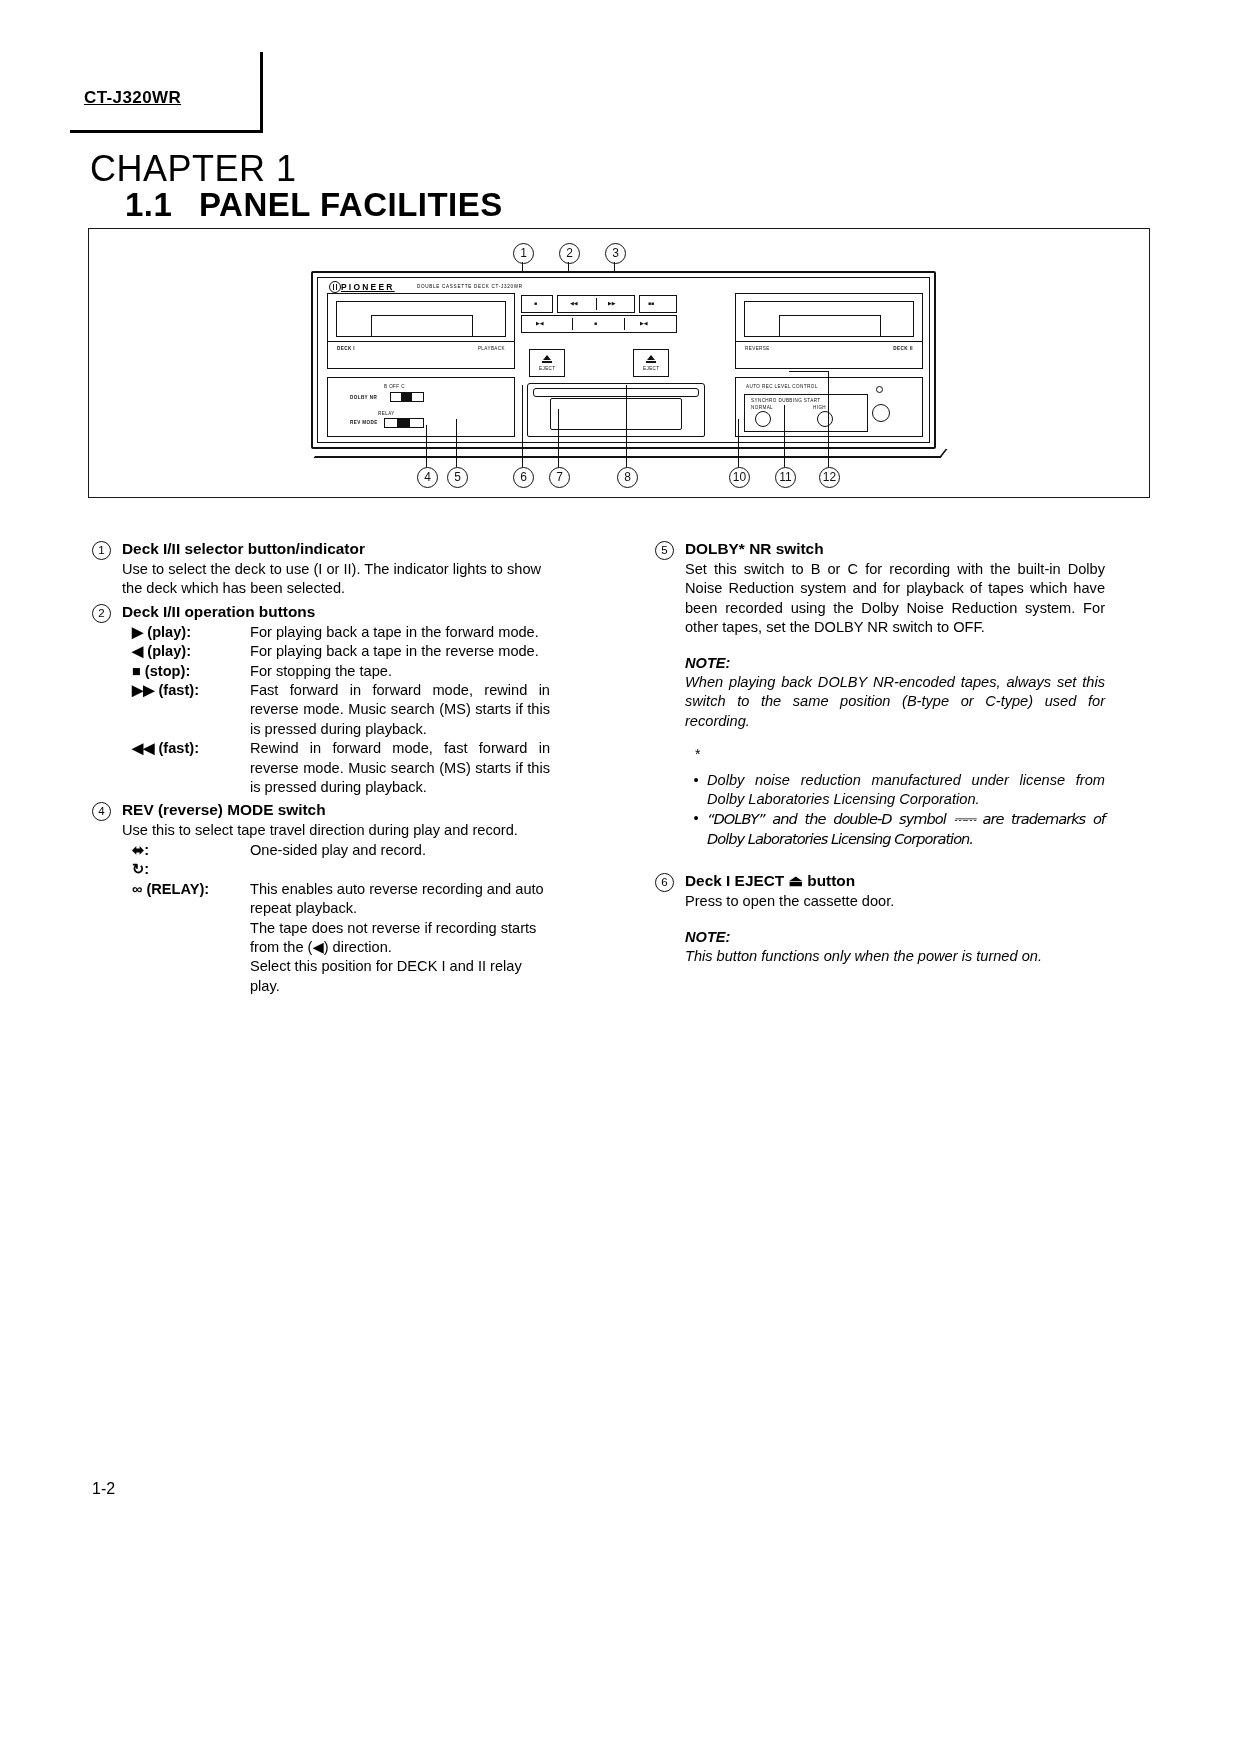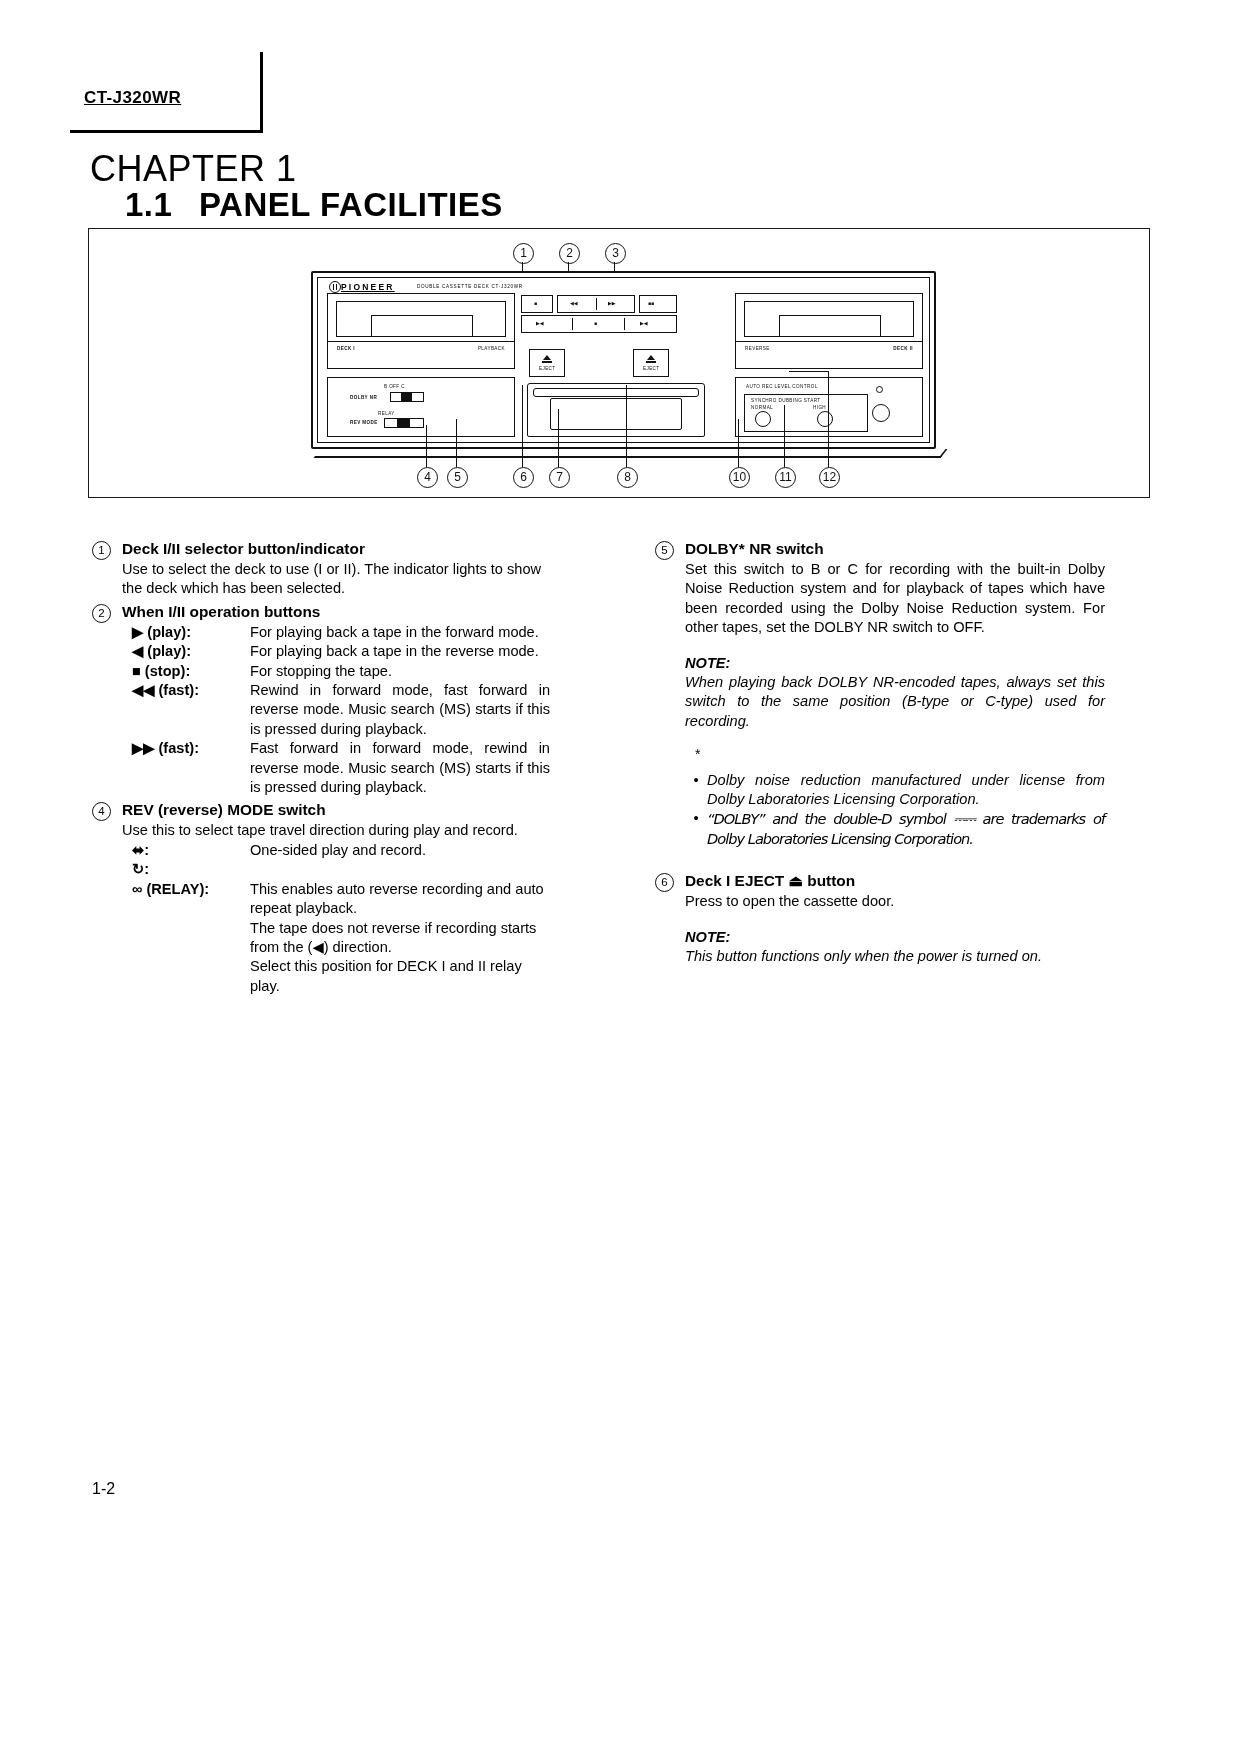--- a/index.html
+++ b/index.html
@@ -326,41 +326,41 @@
       <div class="hd">
         <span class="num">1</span>
         <span>Deck I/II selector button/indicator</span>
       </div>
       <div class="para">Use to select the deck to use (I or II). The indicator lights to show the deck which has been selected.</div>
     </div>
 
     <div class="item">
       <div class="hd">
         <span class="num">2</span>
-        <span>When I/II operation buttons</span>
+        <span>Deck I/II operation buttons</span>
       </div>
       <div class="defrow">
         <div class="dt">▶ (play):</div>
         <div class="dd">For playing back a tape in the forward mode.</div>
       </div>
       <div class="defrow">
         <div class="dt">◀ (play):</div>
         <div class="dd">For playing back a tape in the reverse mode.</div>
       </div>
       <div class="defrow">
         <div class="dt">■ (stop):</div>
         <div class="dd">For stopping the tape.</div>
       </div>
       <div class="defrow">
+        <div class="dt">▶▶ (fast):</div>
+        <div class="dd just">Fast forward in forward mode, rewind in reverse mode. Music search (MS) starts if this is pressed during playback.</div>
+      </div>
+      <div class="defrow">
         <div class="dt">◀◀ (fast):</div>
         <div class="dd just">Rewind in forward mode, fast forward in reverse mode. Music search (MS) starts if this is pressed during playback.</div>
-      </div>
-      <div class="defrow">
-        <div class="dt">▶▶ (fast):</div>
-        <div class="dd just">Fast forward in forward mode, rewind in reverse mode. Music search (MS) starts if this is pressed during playback.</div>
       </div>
     </div>
 
     <div class="item">
       <div class="hd">
         <span class="num">4</span>
         <span>REV (reverse) MODE switch</span>
       </div>
       <div class="para">Use this to select tape travel direction during play and record.</div>
       <div class="defrow">

